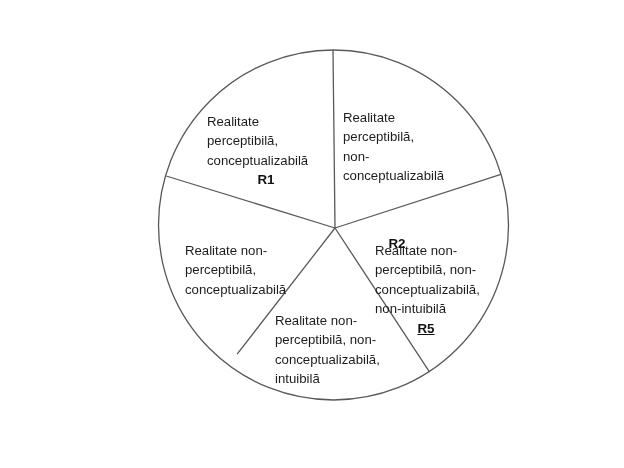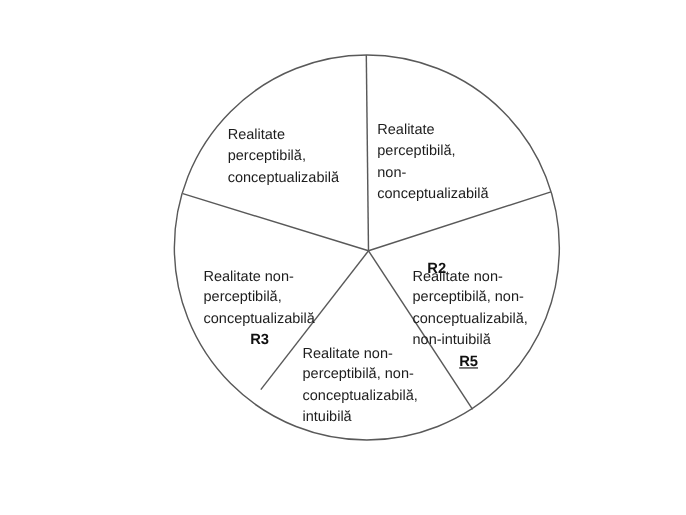--- a/index.html
+++ b/index.html
@@ -101,35 +101,35 @@
     <line x1="320" y1="228" x2="151.2" y2="176.0" stroke="#595959" stroke-width="1.3"></line>
     <line x1="320" y1="228" x2="485.9" y2="174.4" stroke="#595959" stroke-width="1.3"></line>
     <line x1="320" y1="228" x2="222.1" y2="354.2" stroke="#595959" stroke-width="1.3"></line>
     <line x1="320" y1="228" x2="414.6" y2="372.1" stroke="#595959" stroke-width="1.3"></line>
   </svg>
 
   <div class="sector-label" id="label-r1">
     <span>Realitate
 perceptibilă,
 conceptualizabilă</span>
+    <span class="sector-code">R1</span>
   </div>
 
   <div class="sector-label" id="label-r2">
     <span>Realitate
 perceptibilă,
 non-
 conceptualizabilă</span>
     <span class="sector-code">R2</span>
   </div>
 
   <div class="sector-label" id="label-r3">
     <span>Realitate non-
 perceptibilă,
 conceptualizabilă</span>
-    <span class="sector-code">R3</span>
   </div>
 
   <div class="sector-label" id="label-r4">
     <span>Realitate non-
 perceptibilă, non-
 conceptualizabilă,
 intuibilă</span>
   </div>
 
   <div class="sector-label" id="label-r5">

